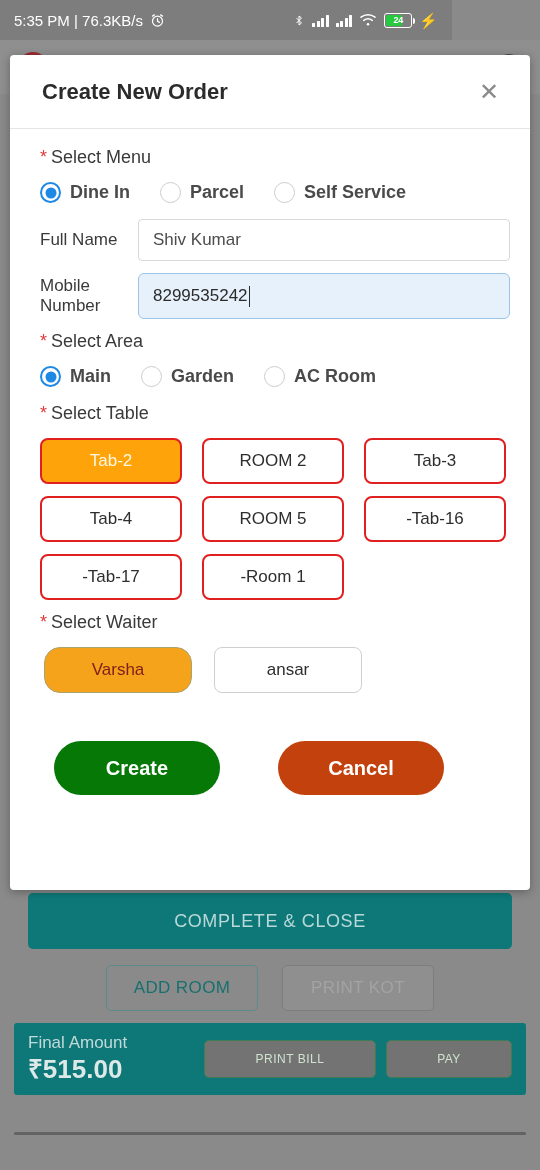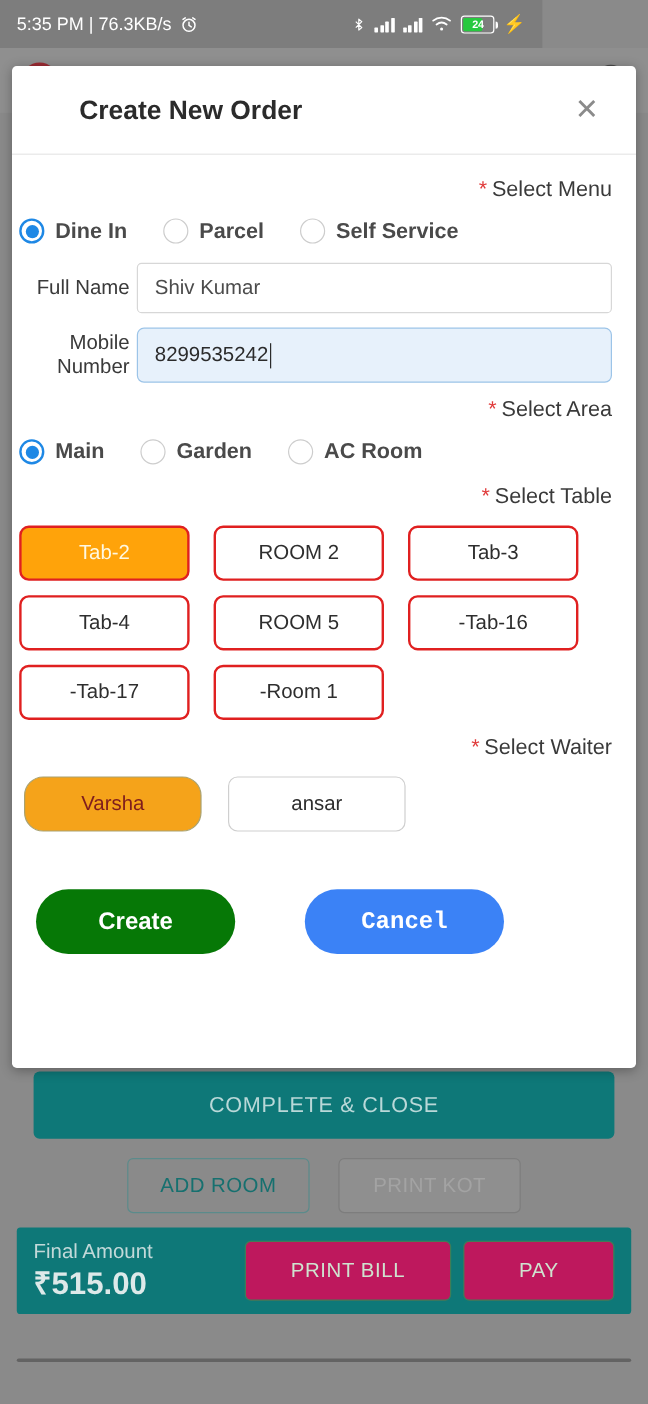--- a/index.html
+++ b/index.html
@@ -70,47 +70,47 @@
   }
   .final-bar {
     position: absolute; left: 14px; top: 983px; width: 512px; height: 72px;
     background: #0e7878; border-radius: 3px; display: flex; align-items: center;
     padding: 0 14px; gap: 10px;
   }
   .fa-left { flex: 1; }
   .fa-label { font-size: 17px; color: #c2d9d9; line-height: 1.25; }
   .fa-amount { font-size: 26px; color: #dde9e9; font-weight: bold; line-height: 1.25; }
   .fa-btn {
-    height: 50px; background: #be185d; border: 1.4px solid #3f7d57; border-radius: 5px;
-    color: #cfe3cf; font-size: 17px; display: flex; align-items: center; justify-content: center;
+    height: 38px; background: #737373; border: 1.4px solid #3f7d57; border-radius: 5px;
+    color: #cfe3cf; font-size: 12px; display: flex; align-items: center; justify-content: center;
     letter-spacing: .5px;
   }
   .fa-btn.bill { width: 172px; }
   .fa-btn.pay { width: 126px; }
   .nav-line {
     position: absolute; left: 14px; top: 1092px; width: 512px; height: 3px;
     background: #636363; border-radius: 2px;
   }
 
   
   .modal {
     position: absolute; left: 10px; top: 55px; width: 520px; height: 835px;
     background: #ffffff; border-radius: 4px; overflow: hidden;
     box-shadow: 0 2px 10px rgba(0,0,0,.3);
   }
   .modal-header {
     height: 74px; display: flex; align-items: center; justify-content: space-between;
     padding: 0 24px 0 32px; border-bottom: 1px solid #e6e6e6;
   }
-  .modal-title { font-size: 22px; font-weight: bold; color: #2b2b2b; margin-left: 24px; }
+  .modal-title { font-size: 22px; font-weight: bold; color: #2b2b2b; }
   .close-x {
     width: 34px; height: 34px; display: flex; align-items: center; justify-content: center;
     color: #8b8b8b; font-size: 24px; font-weight: 300; line-height: 1;
   }
-  .modal-body { padding: 18px 20px 0 6px; text-align: right; }
+  .modal-body { padding: 18px 20px 0 30px; }
 
   .req-label { font-size: 18px; color: #3a3a3a; margin-bottom: 14px; }
   .req-label .star { color: #e03b3b; margin-right: 4px; }
 
   .radio-row { display: flex; align-items: center; gap: 0; margin-bottom: 16px; }
   .radio-item { display: flex; align-items: center; gap: 9px; margin-right: 30px; }
   .radio {
     width: 21px; height: 21px; border-radius: 50%; border: 1.6px solid #cdcdcd;
     background: #fff; position: relative; flex: none;
   }
@@ -149,21 +149,21 @@
     display: flex; align-items: center; justify-content: center;
   }
   .wchip.sel { background: #f5a31a; color: #7f1d1d; border-color: #a9a271; border-radius: 16px; }
 
   .action-row { display: flex; gap: 58px; margin: 48px 0 0 14px; }
   .act-btn {
     height: 54px; border-radius: 27px; color: #fff; font-size: 20px; font-weight: bold;
     display: flex; align-items: center; justify-content: center;
   }
   .act-btn.create { width: 166px; background: #067806; }
-  .act-btn.cancel { width: 166px; background: #3b82f6; font-family: Liberation Mono, monospace; }
+  .act-btn.cancel { width: 166px; background: #c2410c; }
 </style>
 </head>
 <body>
 
 <div id="screen">
 
   <div class="statusbar">
     <div class="sb-left">
       <span>5:35 PM | 76.3KB/s</span>
       <span class="alarm-ic">

